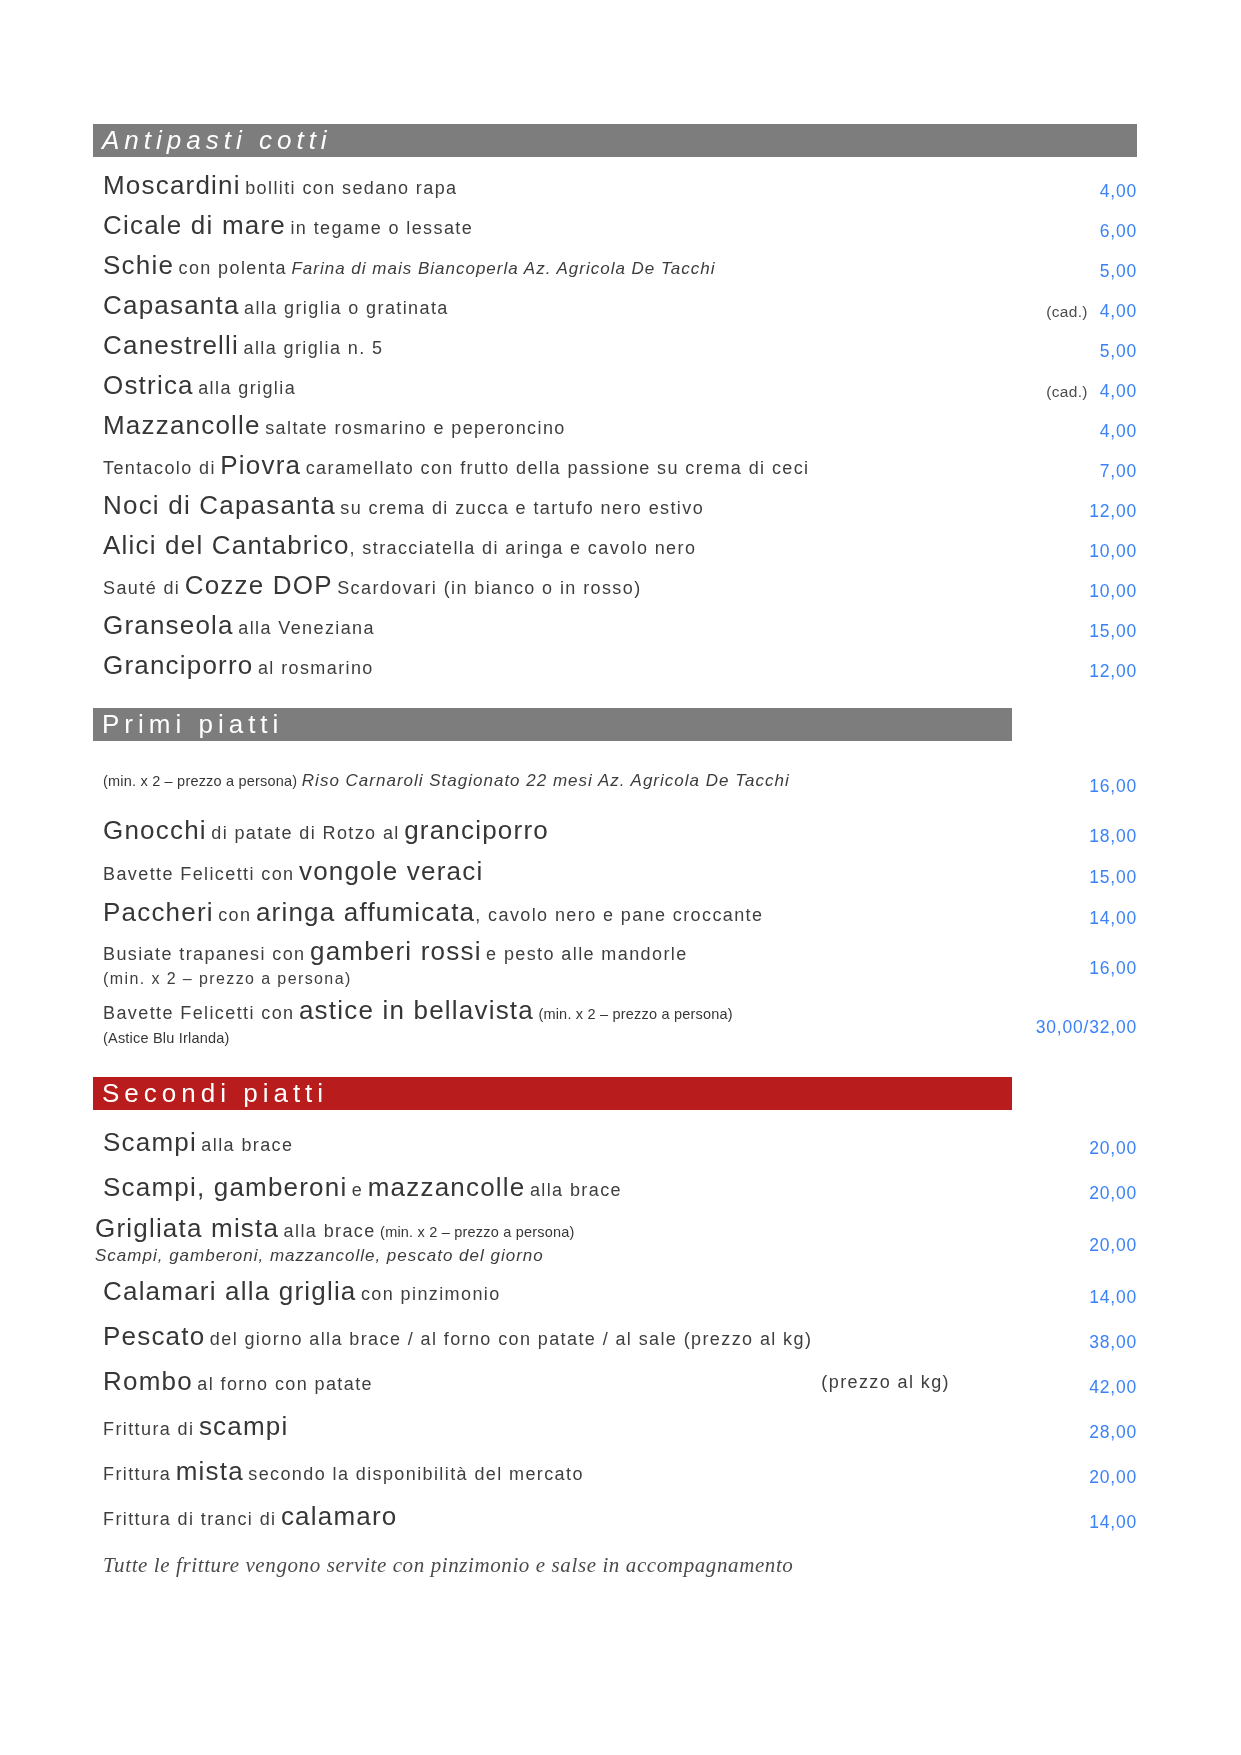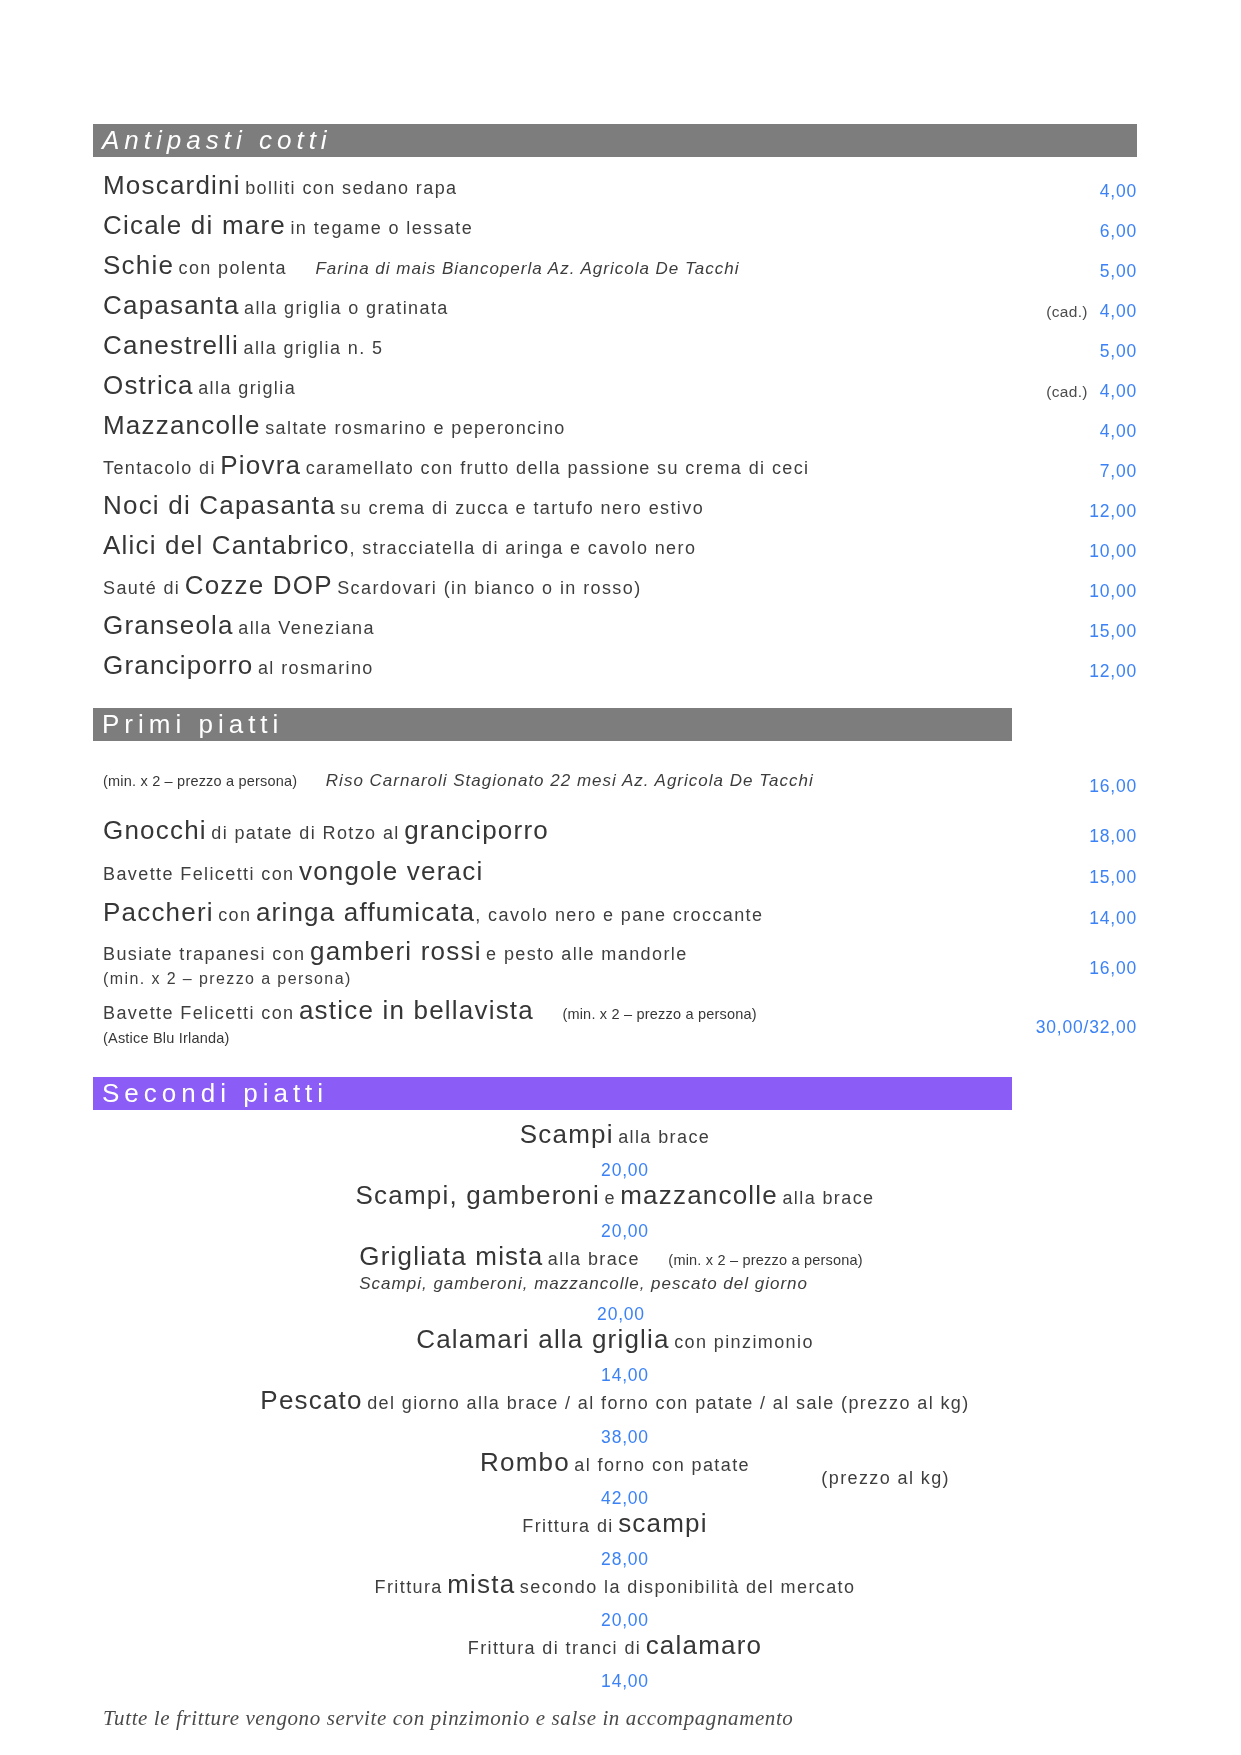--- a/index.html
+++ b/index.html
@@ -9,32 +9,32 @@
   .bar{height:33px;display:flex;align-items:center;padding-left:9px;box-sizing:border-box;background:#7d7d7d;}
   .bar-wide{width:100%;}
   .bar-narrow{width:88%;}
   .bar-title{font-size:26px;color:#ffffff;letter-spacing:5px;font-weight:400;white-space:nowrap;}
   .menu-section:nth-child(1) .bar{margin-bottom:9px;}
   .menu-section:nth-child(2) .bar{margin-top:22px;margin-bottom:10px;}
   .menu-section:nth-child(3) .bar{margin-top:26px;margin-bottom:10px;}
   .row{display:flex;justify-content:space-between;align-items:center;min-height:40px;position:relative;padding-left:10px;box-sizing:border-box;}
   .sec-1 .row{min-height:41px;}
   .sec-1 .row-2{min-height:59px;}
-  .sec-2 .row{min-height:45px;flex-direction:column;}
+  .sec-2 .row{min-height:45px;}
   .sec-2 .row-2{min-height:59px;}
   .outdent{padding-left:2px;}
   .item-text{flex:1;padding-right:10px;min-width:0;}
   .line{line-height:1.12;}
   .row-2 .line + .line{margin-top:3px;}
   .p-big{font-size:26px;color:#363636;letter-spacing:1.2px;}
   .p-mid{font-size:18px;color:#3e3e3e;letter-spacing:1.4px;}
   .p-small{font-size:14.5px;color:#373737;letter-spacing:0.2px;}
   .p-smallsp{font-size:16px;color:#3e3e3e;letter-spacing:1.4px;}
   .p-italic{font-style:italic;font-size:17px;color:#3c3c3c;letter-spacing:1px;}
-  .gap{margin-left:24px;}
+  .gap{margin-left:0;}
   .right-label{position:absolute;right:187px;top:50%;transform:translateY(-50%);
                font-size:18px;color:#3e3e3e;letter-spacing:1.4px;white-space:nowrap;}
   .price-cell{white-space:nowrap;display:flex;align-items:baseline;justify-content:flex-end;margin-left:10px;}
   .price-prefix{font-size:15.5px;color:#4c4c4c;letter-spacing:0.3px;margin-right:12px;}
   .price{font-size:17.5px;color:#3b82f6;letter-spacing:0.8px;margin-top:11px;}
   .footer-note{margin-top:14px;padding-left:10px;font-family:"Liberation Serif","DejaVu Serif",serif;
                font-style:italic;font-size:21px;color:#4a4a4a;letter-spacing:0.6px;}
 </style>
 </head>
 <body>
@@ -202,21 +202,21 @@
             <div class="item-text">
               <div class="line"><span class="p-mid">Bavette Felicetti con</span> <span class="p-big">astice in bellavista</span> <span class="p-small gap">(min. x 2 – prezzo a persona)</span></div>
               <div class="line"><span class="p-small">(Astice Blu Irlanda)</span></div>
             </div>
             <div class="price-cell">
               <span class="price">30,00/32,00</span>
             </div>
           </div>
         </section>
         <section class="menu-section sec-2">
-          <div class="bar bar-narrow" style="background: #8b5cf6;">
+          <div class="bar bar-narrow" style="background: #b91c1c;">
             <span class="bar-title" style="color: rgb(255, 255, 255);">Secondi piatti</span>
           </div>
           <div class="row">
             <div class="item-text">
               <div class="line"><span class="p-big">Scampi</span> <span class="p-mid">alla brace</span></div>
             </div>
             <div class="price-cell">
               <span class="price">20,00</span>
             </div>
           </div>

